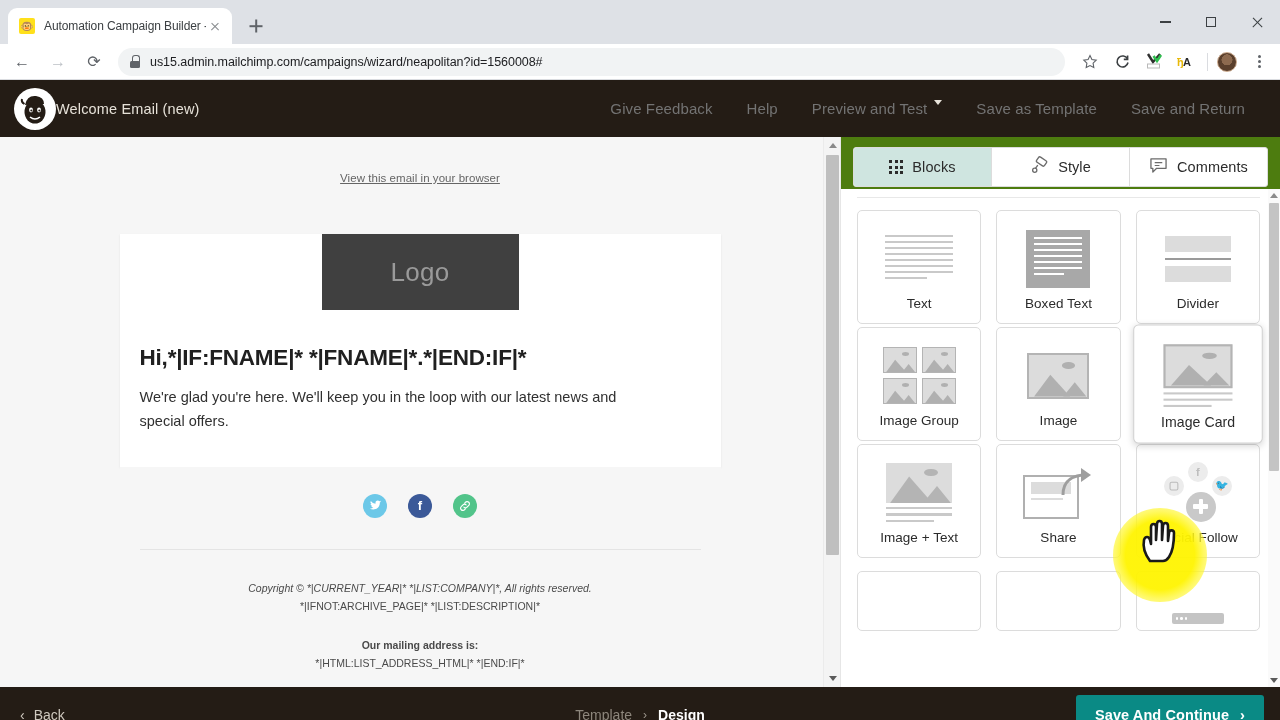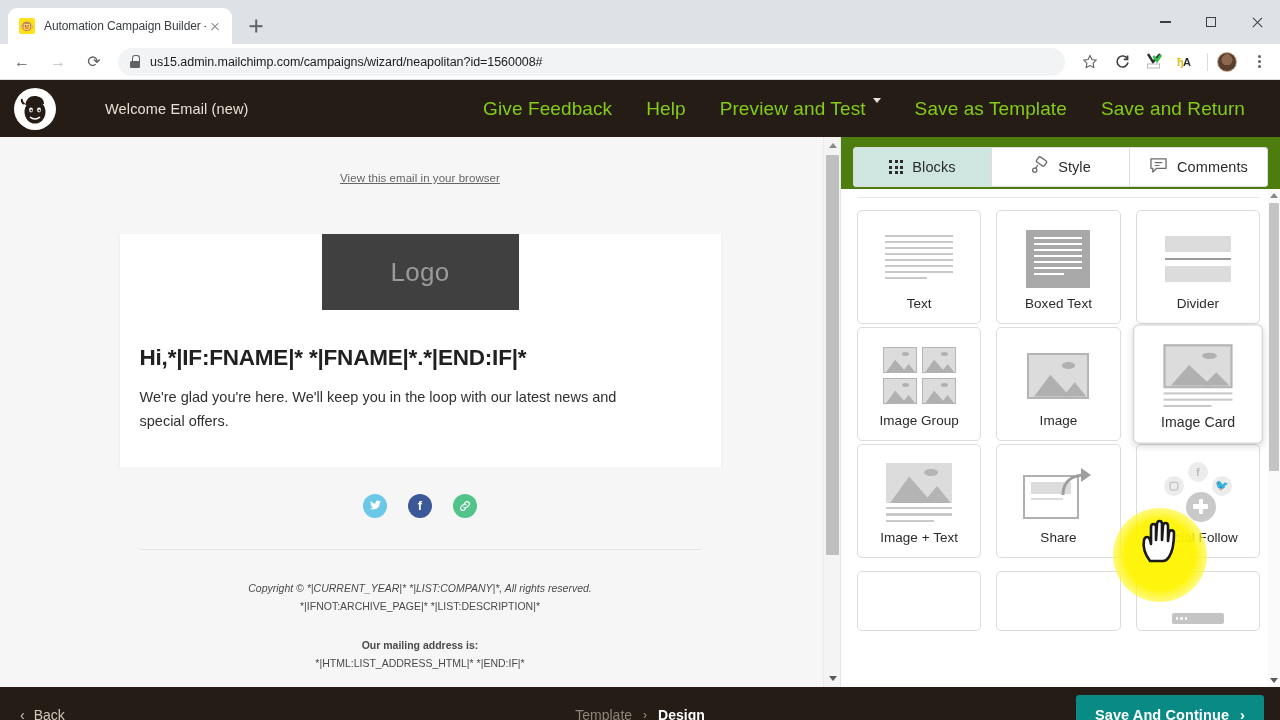--- a/index.html
+++ b/index.html
@@ -98,26 +98,26 @@
   .mc-header{
     height:57px; background:#241c15; display:flex; align-items:center;
     padding:0 18px 0 14px; color:#f2efe8;
   }
   .mc-logo{
     width:42px; height:42px; border-radius:50%; background:#fff;
     display:flex; align-items:center; justify-content:center; flex:0 0 42px;
     overflow:hidden;
   }
   .mc-title{
-    font-size:14.5px; color:#e6e1d8; margin-left:49px; font-weight:400;
+    font-size:14.5px; color:#e6e1d8; font-weight:400;
     letter-spacing:.15px;
   }
   .mc-nav{ margin-left:auto; display:flex; align-items:center; gap:0; }
   .mc-nav a{
-    font-size:19px; color:#84cc16; text-decoration:none; padding:0 17px;
+    font-size:15px; color:#737373; text-decoration:none; padding:0 17px;
     white-space:nowrap; display:flex; align-items:flex-start; gap:7px;
     letter-spacing:.1px;
   }
   .caret-dn{
     width:0;height:0;border-left:4.5px solid transparent;border-right:4.5px solid transparent;
     border-top:5px solid #e8e3da; display:inline-block;
   }
 
   
   .main{

